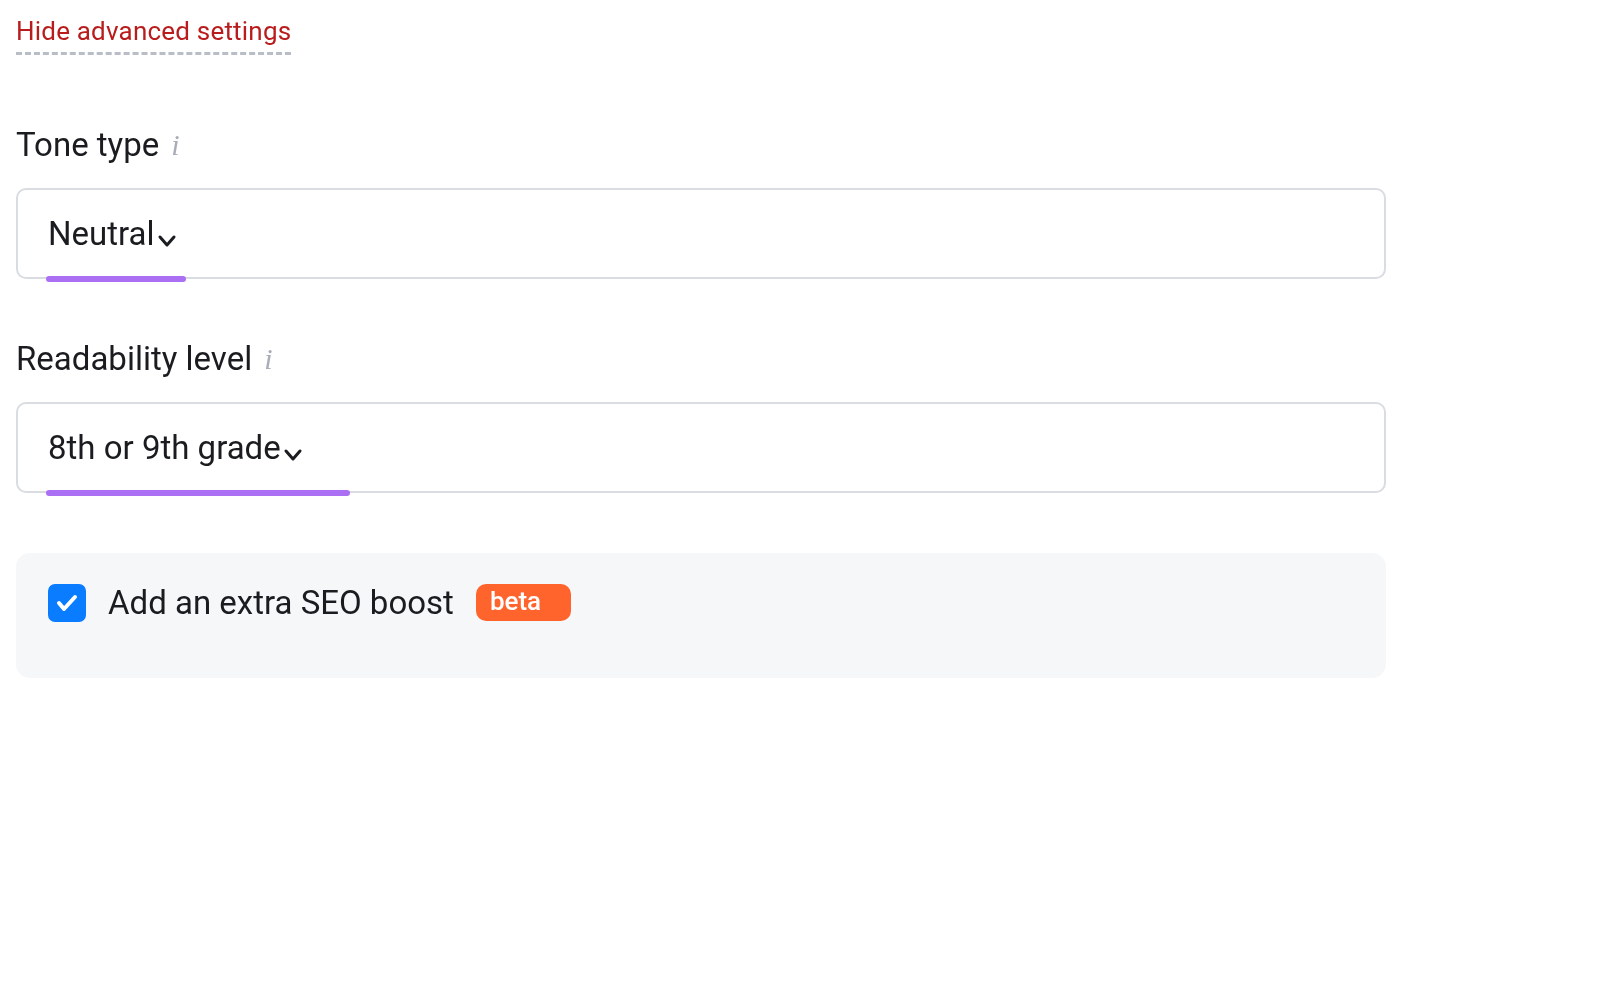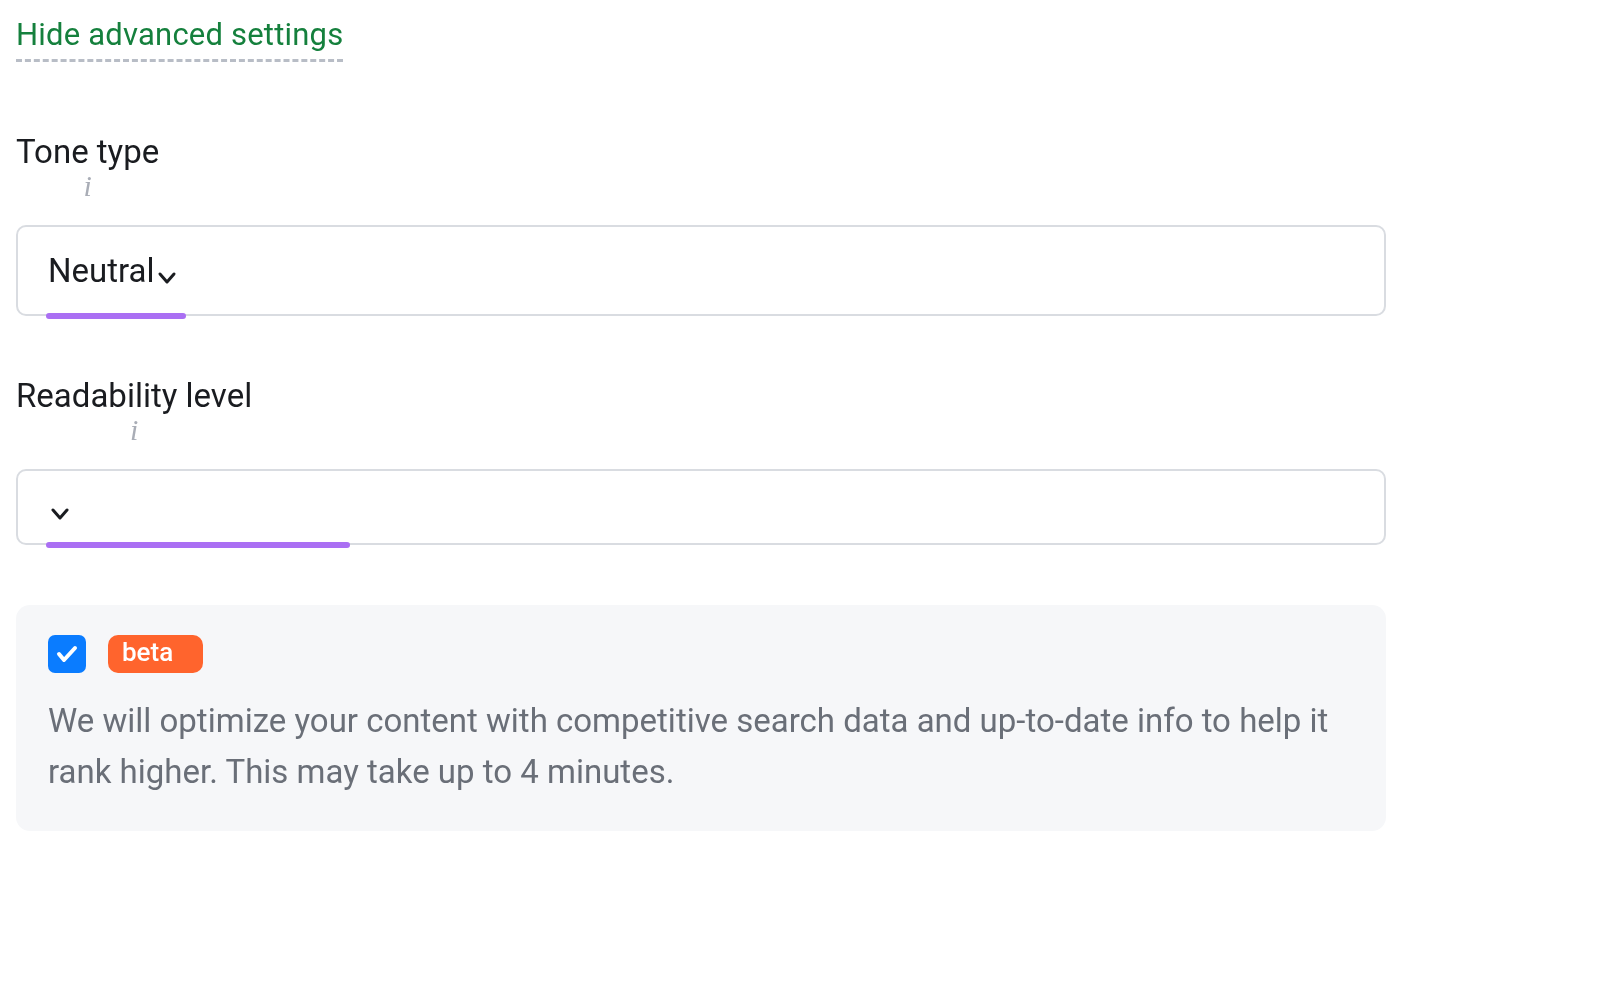--- a/index.html
+++ b/index.html
@@ -10,36 +10,36 @@
     body {
       font-family: -apple-system, BlinkMacSystemFont, "Segoe UI", Roboto, Helvetica, Arial, sans-serif;
       background: #ffffff;
       padding: 16px;
       width: 1600px;
     }
     .container {
       width: 1370px;
     }
     .toggle-link {
-      font-size: 31px;
-      color: #15803d;
+      font-size: 26px;
+      color: #b91c1c;
       border-bottom: 3px dashed #b8bdc6;
       display: inline-block;
       cursor: pointer;
       padding-bottom: 6px;
       margin-bottom: 70px;
       letter-spacing: 0.2px;
     }
     .field-label {
       font-size: 33px;
       color: #1a1c20;
       display: inline-flex;
       align-items: center;
+      gap: 12px;
       margin-bottom: 24px;
-      flex-direction: column;
     }
     .info-icon {
       font-family: Georgia, serif;
       font-style: italic;
       color: #a9adb6;
       font-size: 30px;
       line-height: 1;
       cursor: help;
     }
     .select-wrapper {
@@ -155,35 +155,36 @@
     </div>
   </div>
 
   <div>
     <div class="field-label">
       <span>Readability level</span>
       <span class="info-icon">i</span>
     </div>
     <div class="select-wrapper">
       <div class="select-box">
+        <span>8th or 9th grade</span>
         <span class="chevron">
           <svg viewBox="0 0 24 24" fill="none" stroke-width="3" stroke-linecap="round" stroke-linejoin="round">
             <polyline points="5 8 12 16 19 8"></polyline>
           </svg>
         </span>
       </div>
       <div class="underline-accent underline-2"></div>
     </div>
   </div>
 
   <div class="boost-panel">
     <div class="boost-header">
       <div class="checkbox">
         <svg viewBox="0 0 24 24" fill="none" stroke-width="4" stroke-linecap="round" stroke-linejoin="round">
           <polyline points="4 12 9 18 20 6"></polyline>
         </svg>
       </div>
+      <span class="boost-title">Add an extra SEO boost</span>
       <span class="badge">beta</span>
     </div>
-    <div class="boost-desc">We will optimize your content with competitive search data and up-to-date info to help it rank higher. This may take up to 4 minutes.</div>
   </div>
 
 </div>
 
 </body></html>

